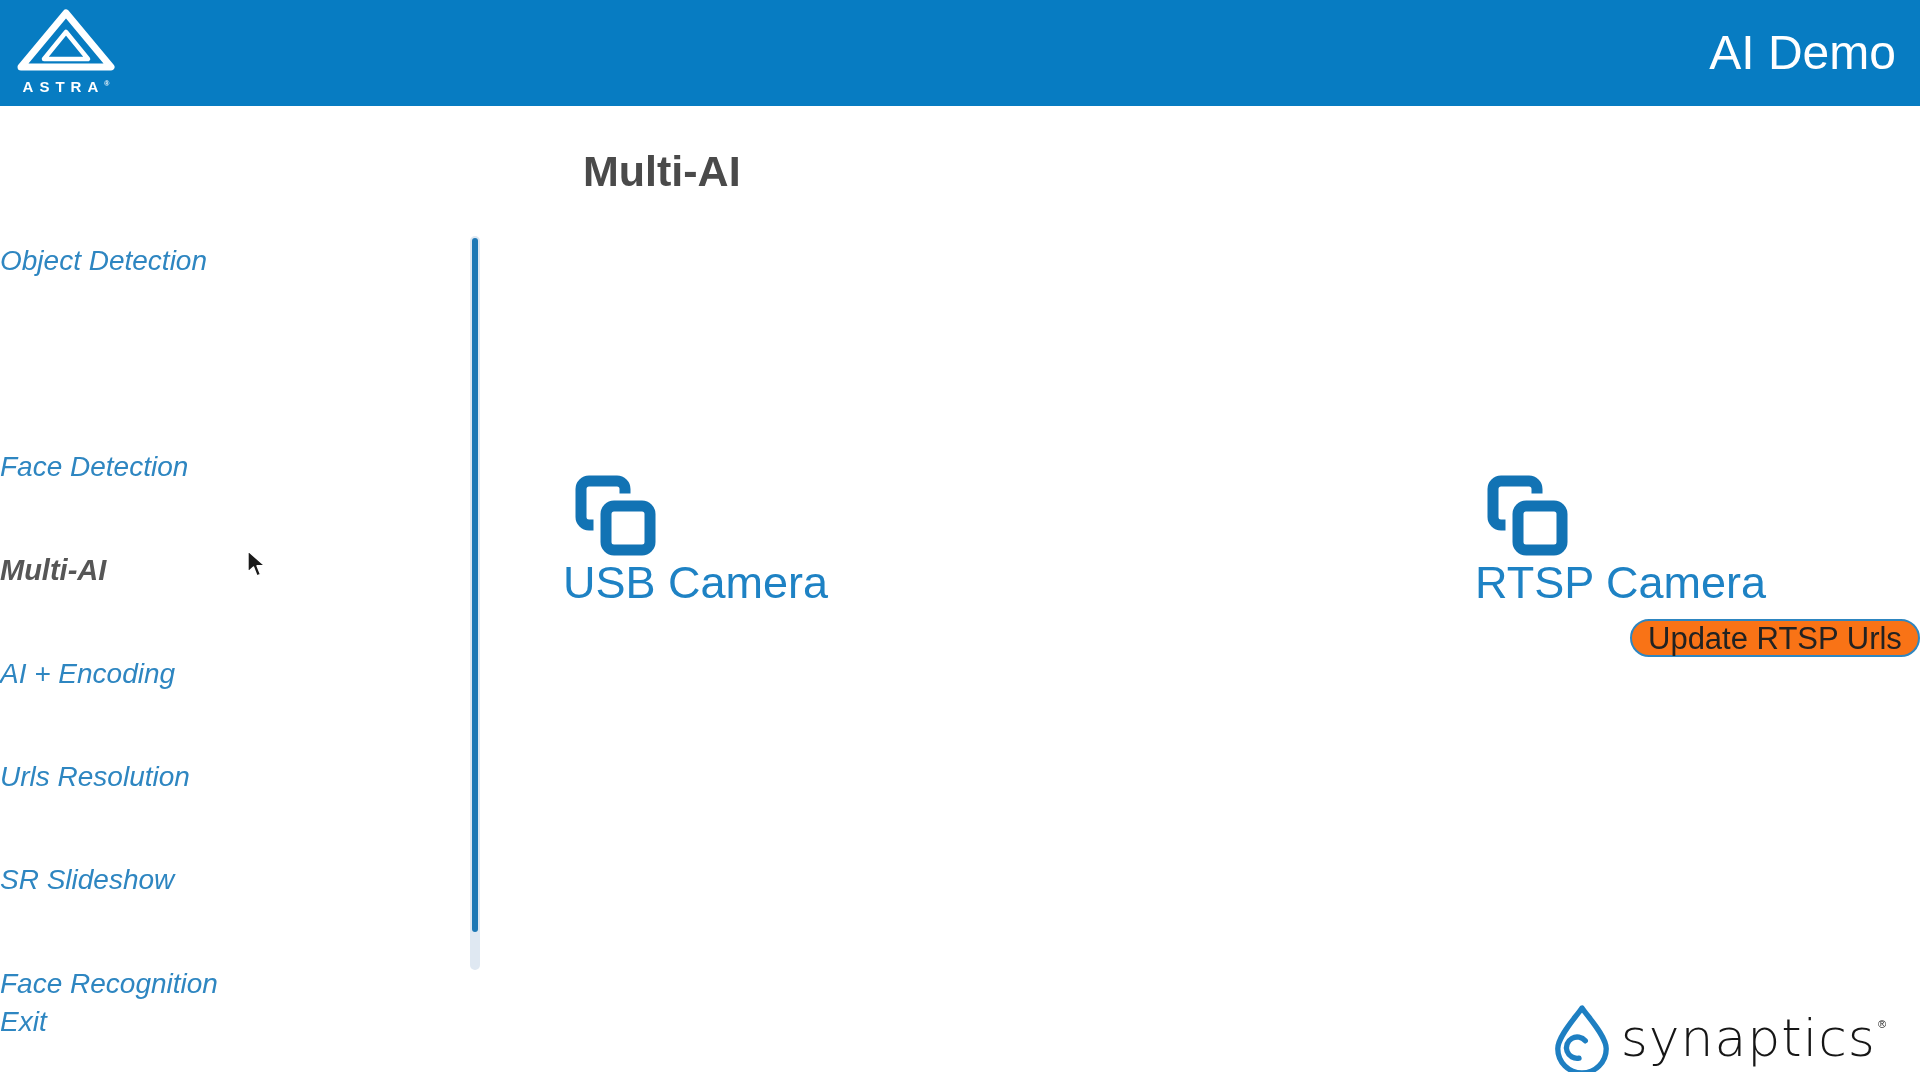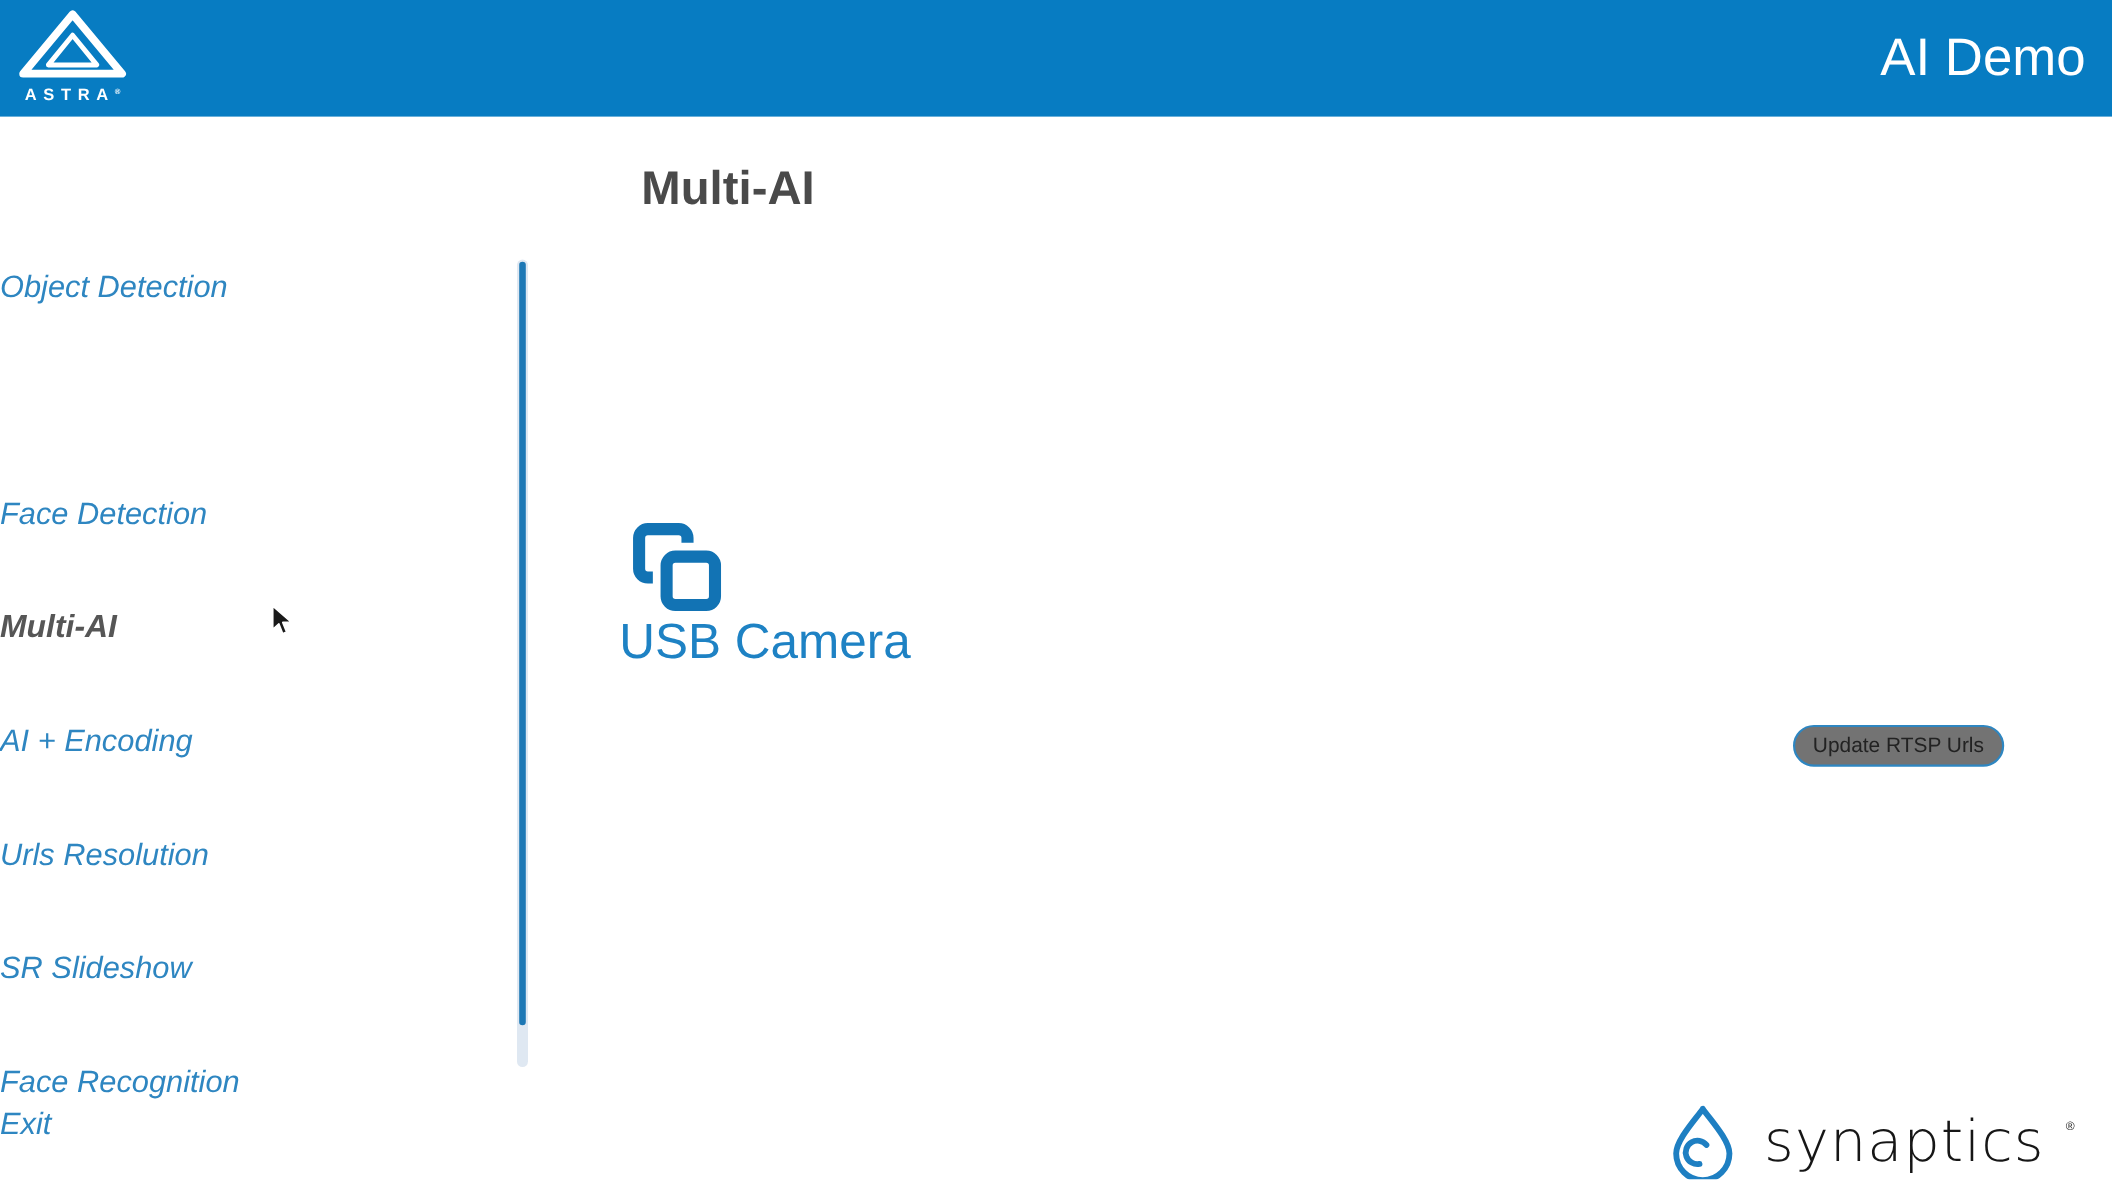--- a/index.html
+++ b/index.html
@@ -52,31 +52,30 @@
   .option .icon-wrap{margin-left:7px;width:86px;height:86px;}
   .option .opt-label{
     margin-top:7px;font-size:45px;line-height:40px;
     color:var(--label-blue,#1e82c4);white-space:nowrap;
   }
   .opt-usb{left:563px;}
   .opt-mux{left:926px;}
   .opt-rtsp{left:1475px;}
   .update-btn{
     position:absolute;left:1630px;top:619px;height:38px;
-    padding:0 16px;background:#737373;
+    padding:0 16px;background:#f97316;
     border:2px solid var(--button-border,#2e86c1);border-radius:21px;
     font-family:"Liberation Sans",sans-serif;
-    font-size:19px;color:var(--button-text,#222);line-height:36px;cursor:pointer;
+    font-size:31px;color:var(--button-text,#222);line-height:36px;cursor:pointer;
     white-space:nowrap;
-    margin-top:40px;
   }
   
   .brand{
     position:absolute;right:34px;top:1002px;height:72px;
-    display:flex;align-items:center;gap:17px;
+    display:flex;align-items:center;
   }
   .brand .drop{width:62px;height:68px;margin-right:8px;}
   .brand-name{
     font-family:"DejaVu Sans",sans-serif;font-weight:300;
     font-size:52px;color:var(--brand-black,#161616);letter-spacing:1px;
   }
   .brand-reg{
     font-size:11px;color:var(--brand-black,#161616);
     align-self:flex-start;margin-top:16px;margin-left:2px;
   }
@@ -121,20 +120,30 @@
       <svg width="86" height="86" viewBox="0 0 86 86" fill="none">
         <rect x="11" y="11" width="44" height="44" rx="8" stroke="#1273b4" stroke-width="11"></rect>
         <rect x="36" y="36" width="44" height="44" rx="9" stroke="#ffffff" stroke-width="25" fill="#ffffff"></rect>
         <rect x="36" y="36" width="44" height="44" rx="8" stroke="#1273b4" stroke-width="11" fill="#ffffff"></rect>
       </svg>
     </div>
     <div class="opt-label">USB Camera</div>
   </div>
 
 
+  <div class="option opt-rtsp">
+    <div class="icon-wrap">
+      <svg width="86" height="86" viewBox="0 0 86 86" fill="none">
+        <rect x="11" y="11" width="44" height="44" rx="8" stroke="#1273b4" stroke-width="11"></rect>
+        <rect x="36" y="36" width="44" height="44" rx="9" stroke="#ffffff" stroke-width="25" fill="#ffffff"></rect>
+        <rect x="36" y="36" width="44" height="44" rx="8" stroke="#1273b4" stroke-width="11" fill="#ffffff"></rect>
+      </svg>
+    </div>
+    <div class="opt-label">RTSP Camera</div>
+  </div>
 
   <button class="update-btn">Update RTSP Urls</button>
 
   <div class="brand">
     <span class="drop">
       <svg width="62" height="68" viewBox="0 0 64 70" fill="none">
         <path d="M32 4 C 26 13, 7 33, 7 46 a 25 25 0 0 0 50 0 C 57 33, 38 13, 32 4 Z" stroke="#1e7fc2" stroke-width="5.5" stroke-linejoin="round" stroke-linecap="round"></path>
         <path d="M 35.4 37.9 A 11 11 0 1 0 28.9 55.8" stroke="#1e7fc2" stroke-width="5.5" stroke-linecap="round"></path>
       </svg>
     </span>

